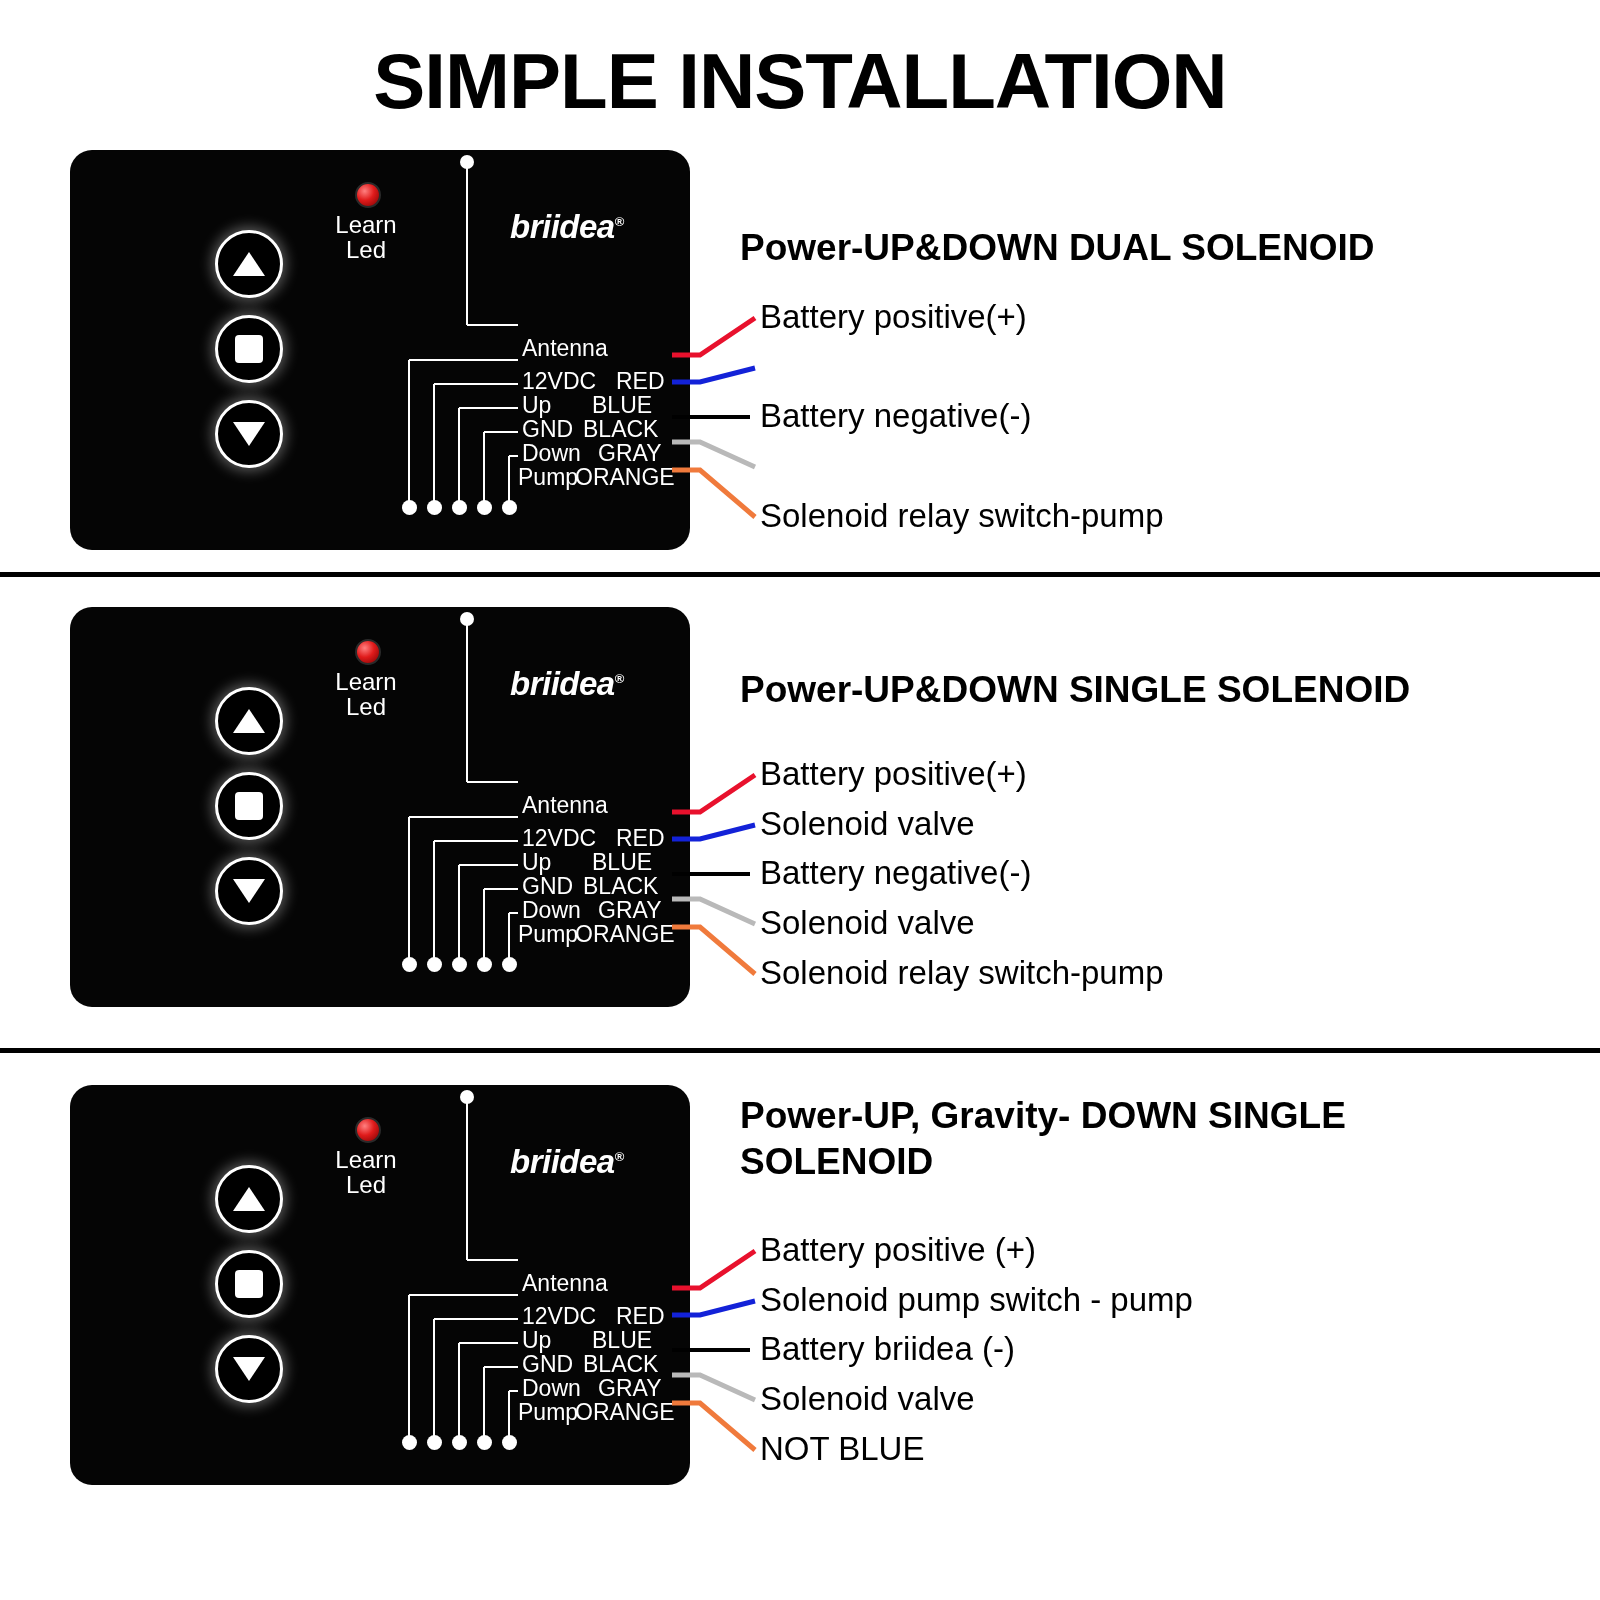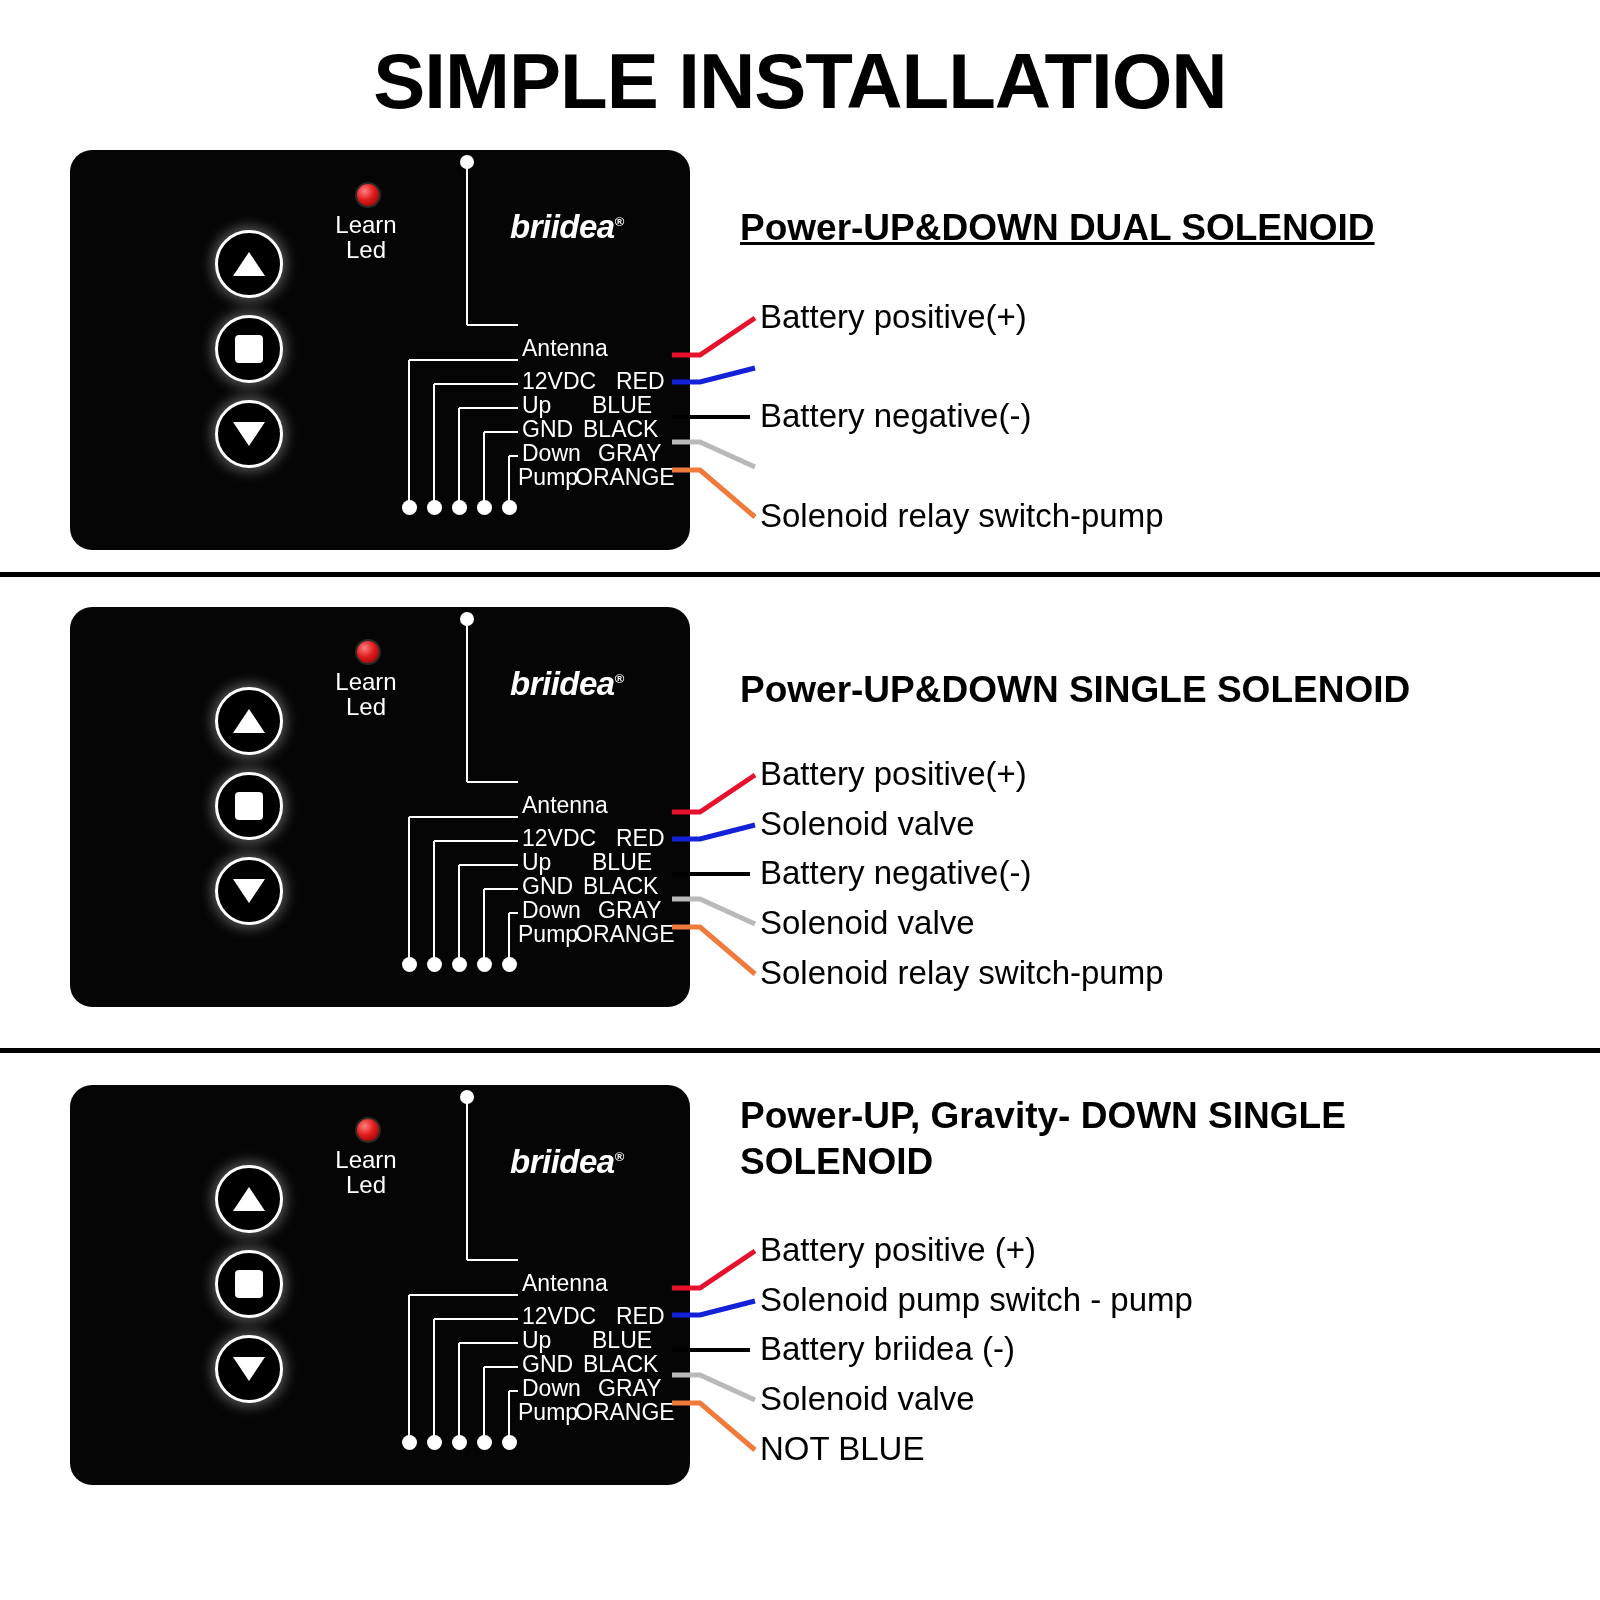--- a/index.html
+++ b/index.html
@@ -216,21 +216,21 @@
         <line x1="389" y1="352" x2="389" y2="258" stroke="#ffffff" stroke-width="2"></line>
         <line x1="389" y1="258" x2="448" y2="258" stroke="#ffffff" stroke-width="2"></line>
         <line x1="414" y1="352" x2="414" y2="282" stroke="#ffffff" stroke-width="2"></line>
         <line x1="414" y1="282" x2="448" y2="282" stroke="#ffffff" stroke-width="2"></line>
         <line x1="439" y1="352" x2="439" y2="306" stroke="#ffffff" stroke-width="2"></line>
         <line x1="439" y1="306" x2="448" y2="306" stroke="#ffffff" stroke-width="2"></line>
       </svg>
     </div>
   </div>
 
-  <div class="section-heading" style="left:740px; top:85px;text-decoration:underline;">Power-UP&amp;DOWN DUAL SOLENOID</div>
+  <div class="section-heading" style="left:740px; top:105px;">Power-UP&amp;DOWN DUAL SOLENOID</div>
 
   <svg class="overlay" style="height:430px;">
     <polyline points="755,198 700,235 672,235" fill="none" stroke="#e8112d" stroke-width="5"></polyline>
     <polyline points="755,248 700,262 672,262" fill="none" stroke="#1322d8" stroke-width="5"></polyline>
     <polyline points="750,297 672,297" fill="none" stroke="#000000" stroke-width="4"></polyline>
     <polyline points="755,347 700,322 672,322" fill="none" stroke="#b9b9b9" stroke-width="5"></polyline>
     <polyline points="755,397 700,350 672,350" fill="none" stroke="#f07a3c" stroke-width="5"></polyline>
   </svg>
 
   <div class="wire-label" style="left:760px; top:178px;">Battery positive(+)</div>

